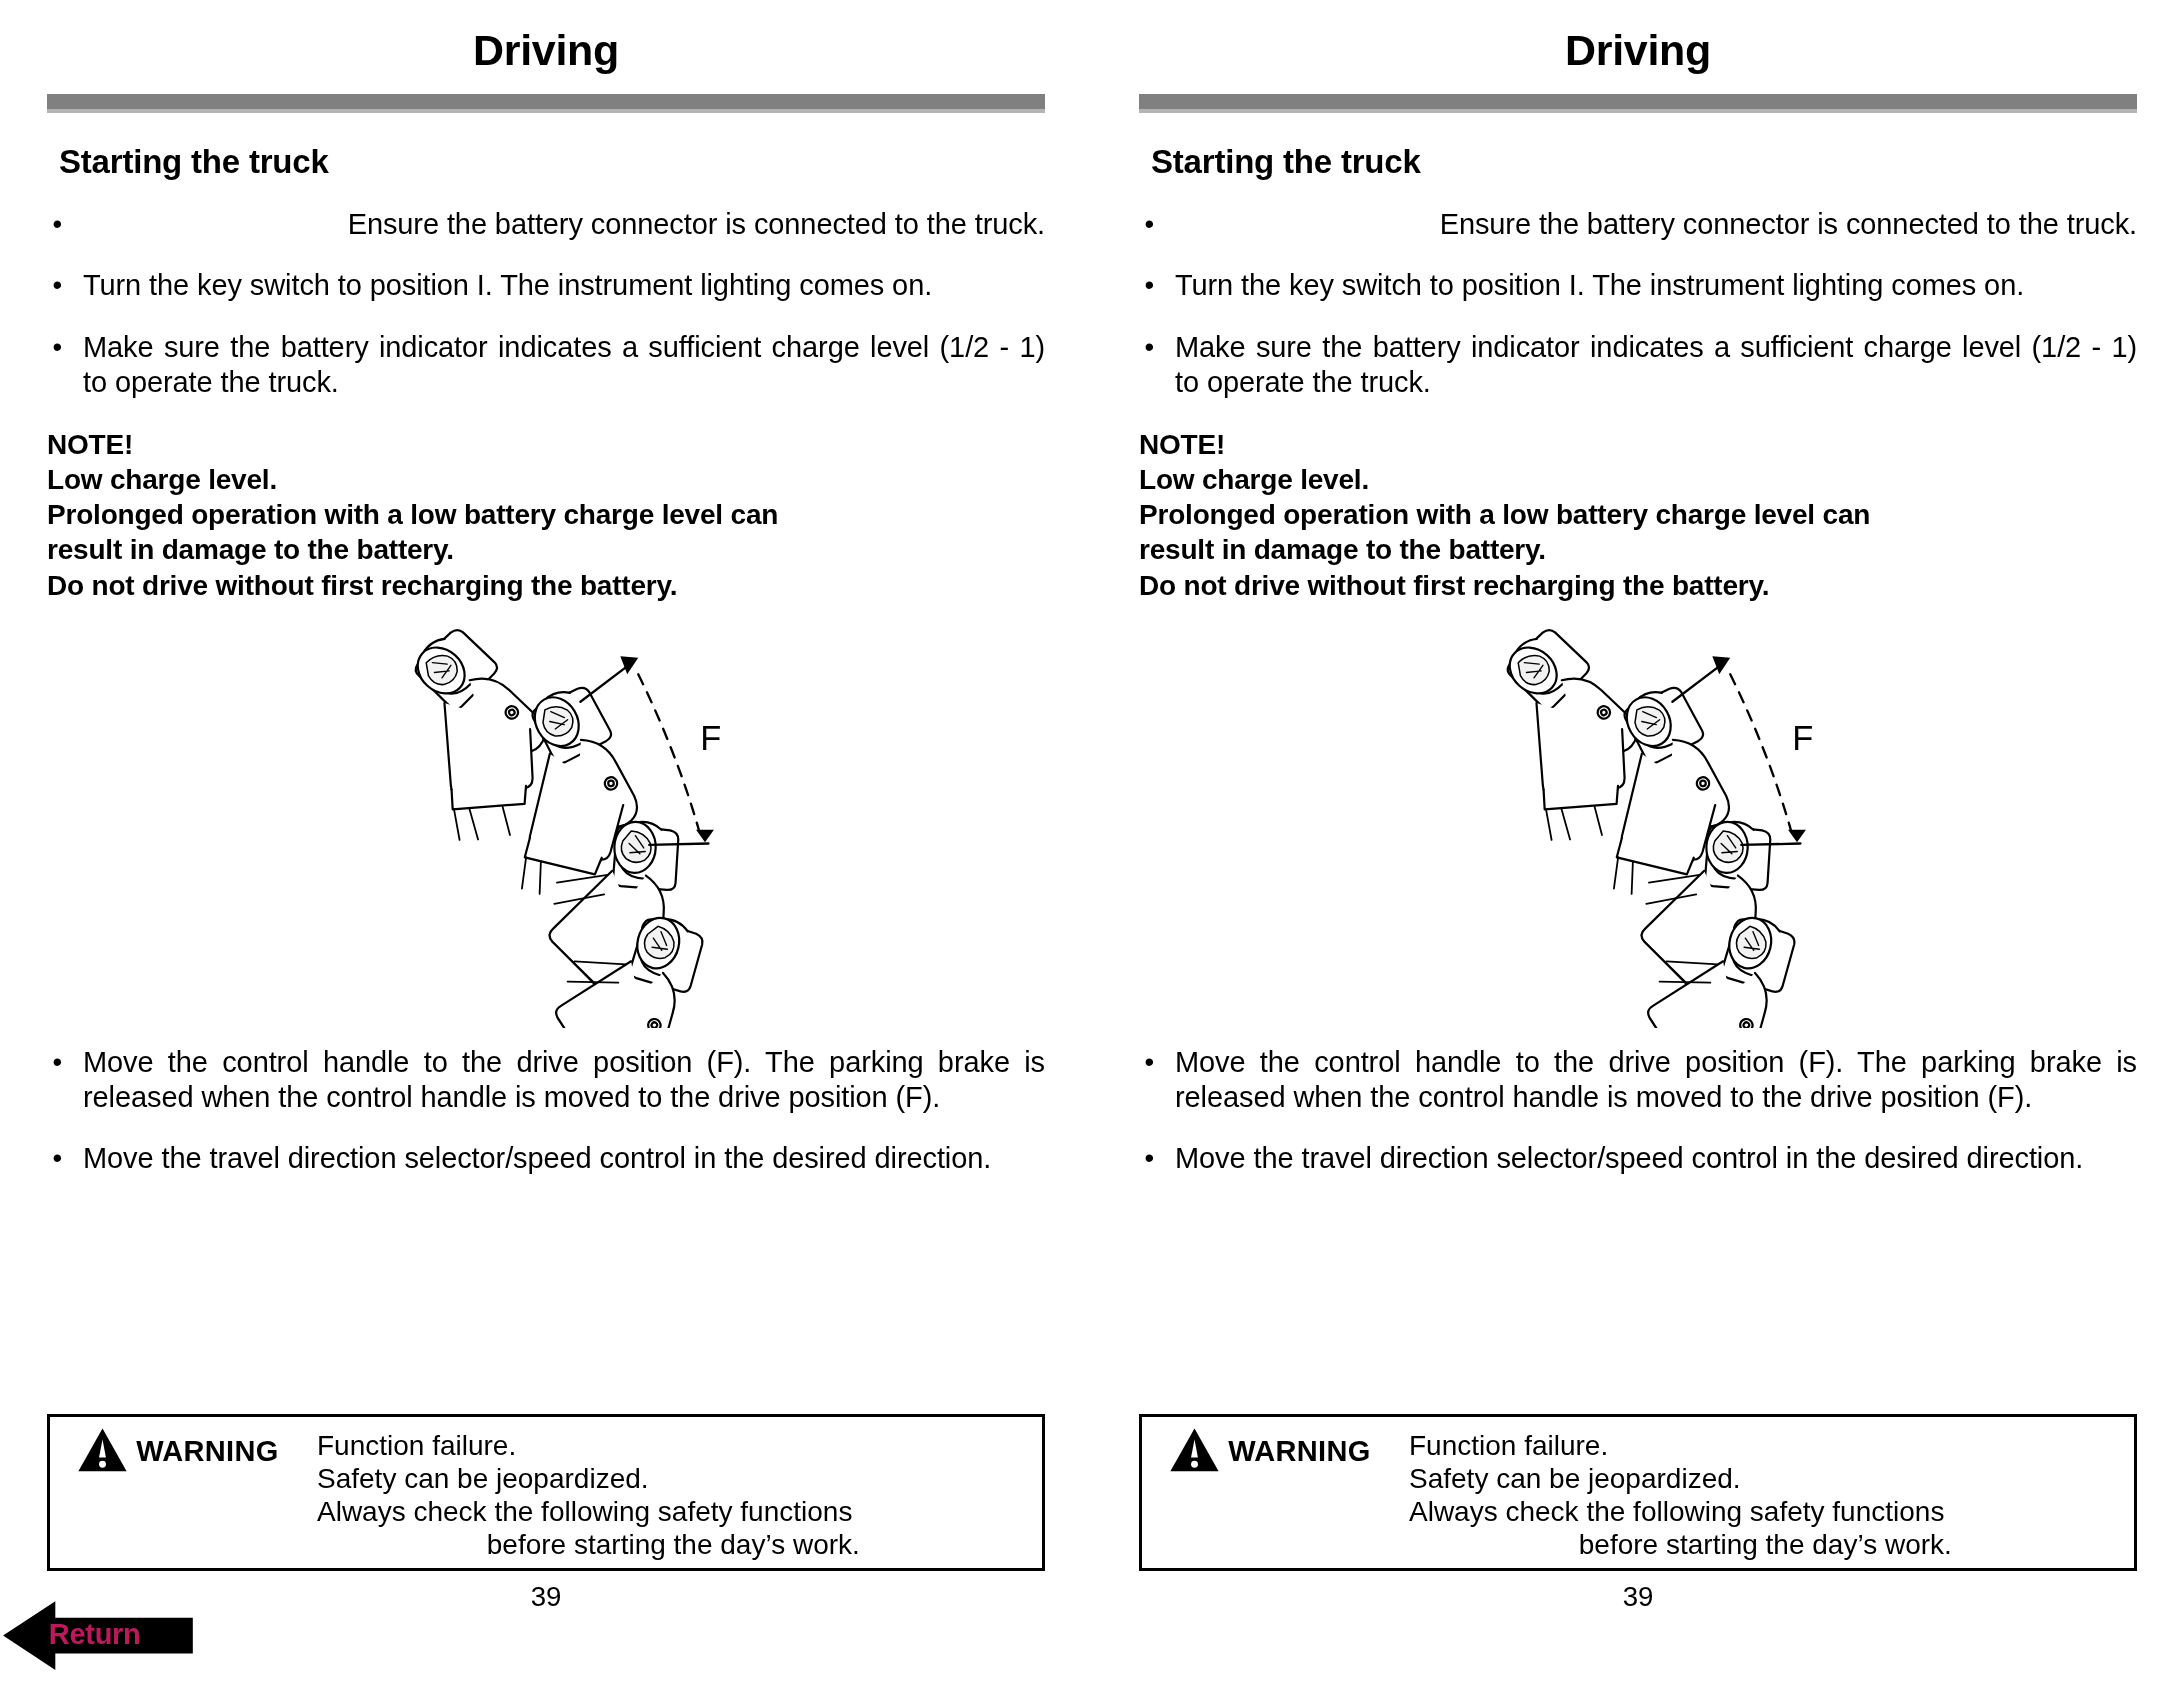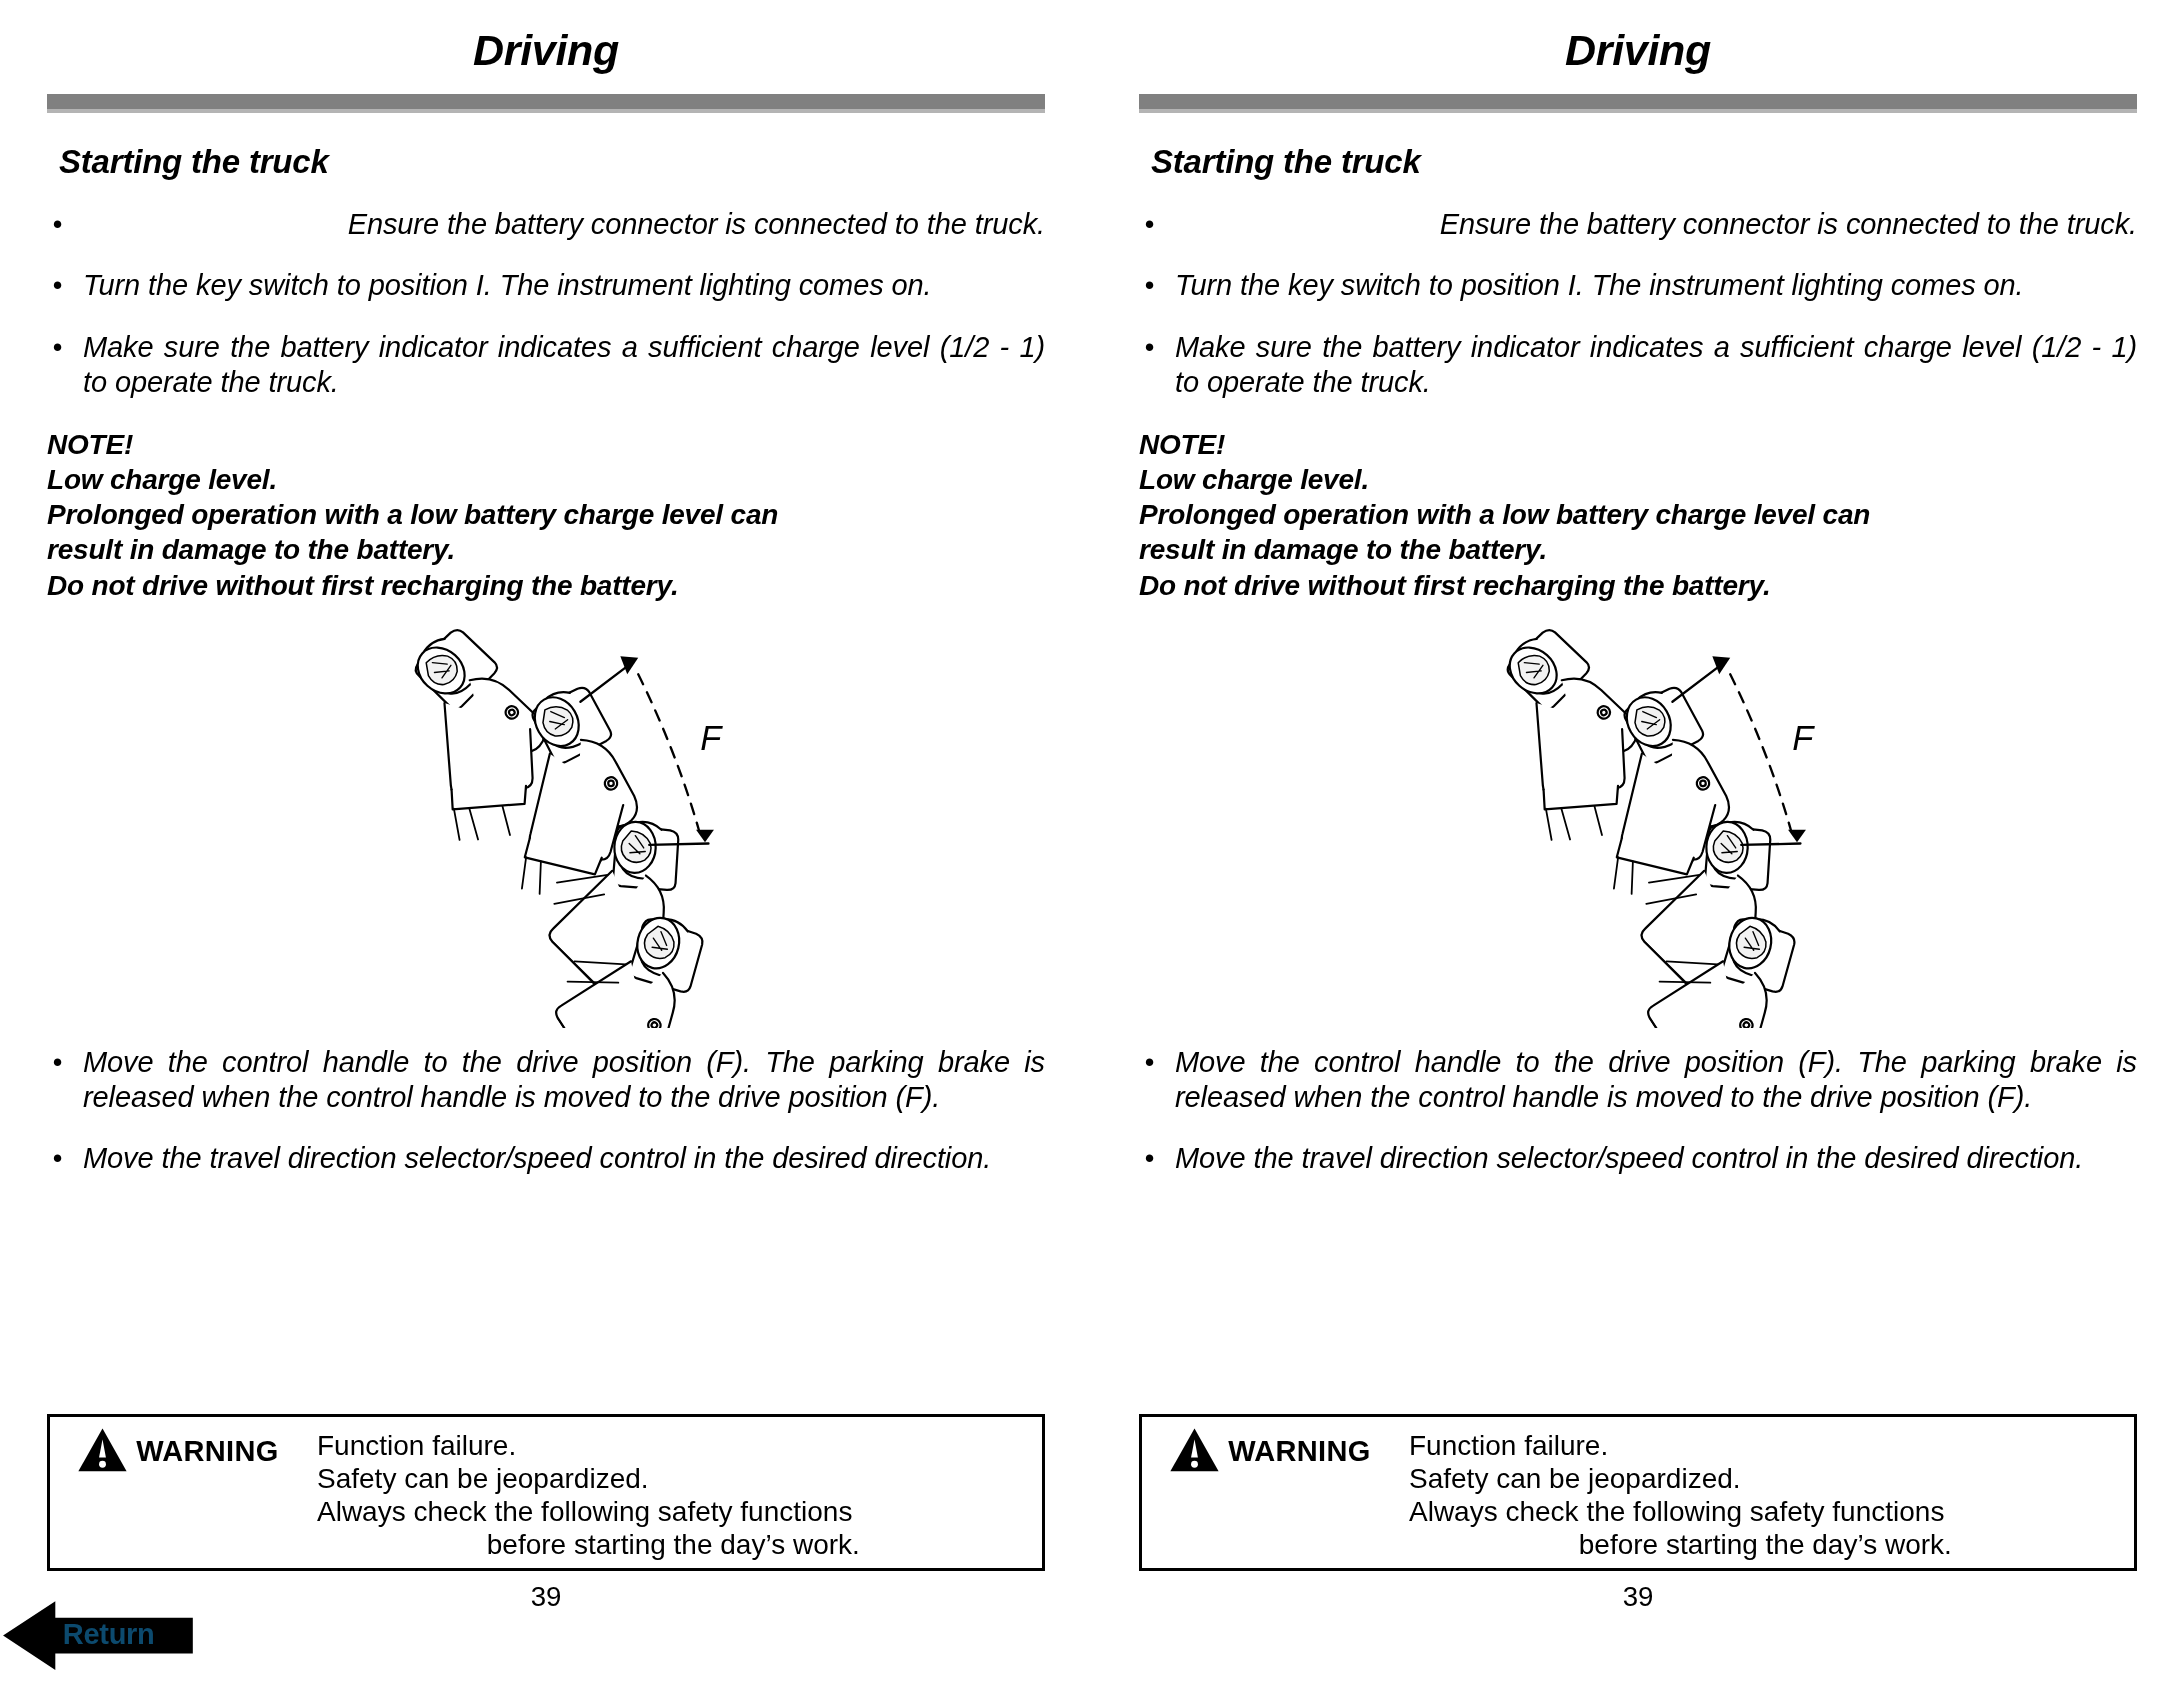--- a/index.html
+++ b/index.html
@@ -23,21 +23,20 @@
   }
   .page-left  { left: 0px;    width: 1092px; }
   .page-right { left: 1092px; width: 1092px; }
 
   .page-inner {
     position: absolute;
     left: 47px;
     right: 47px;
     top: 0;
     bottom: 0;
-    font-style: italic;
   }
 
   
   .chapter-title {
     text-align: center;
     font-size: 43px;
     font-weight: bold;
     letter-spacing: -0.3px;
     padding-top: 29px;
     line-height: 1.0;
@@ -157,25 +156,25 @@
   
   .return-button {
     position: absolute;
     left: 2.8px;
     top: 1597px;
     width: 194px;
     height: 77px;
   }
   .return-label {
     position: absolute;
-    left: 60px;
+    left: 46px;
     top: 20.7px;
     font-size: 29px;
     font-weight: bold;
-    color: #0c4a6e;
+    color: #be185d;
     letter-spacing: -0.3px;
   }
 </style>
 </head>
 <body>
 
 <div class="page page-left">
   <div class="page-inner">
 
     <div class="chapter-title">Driving</div>

